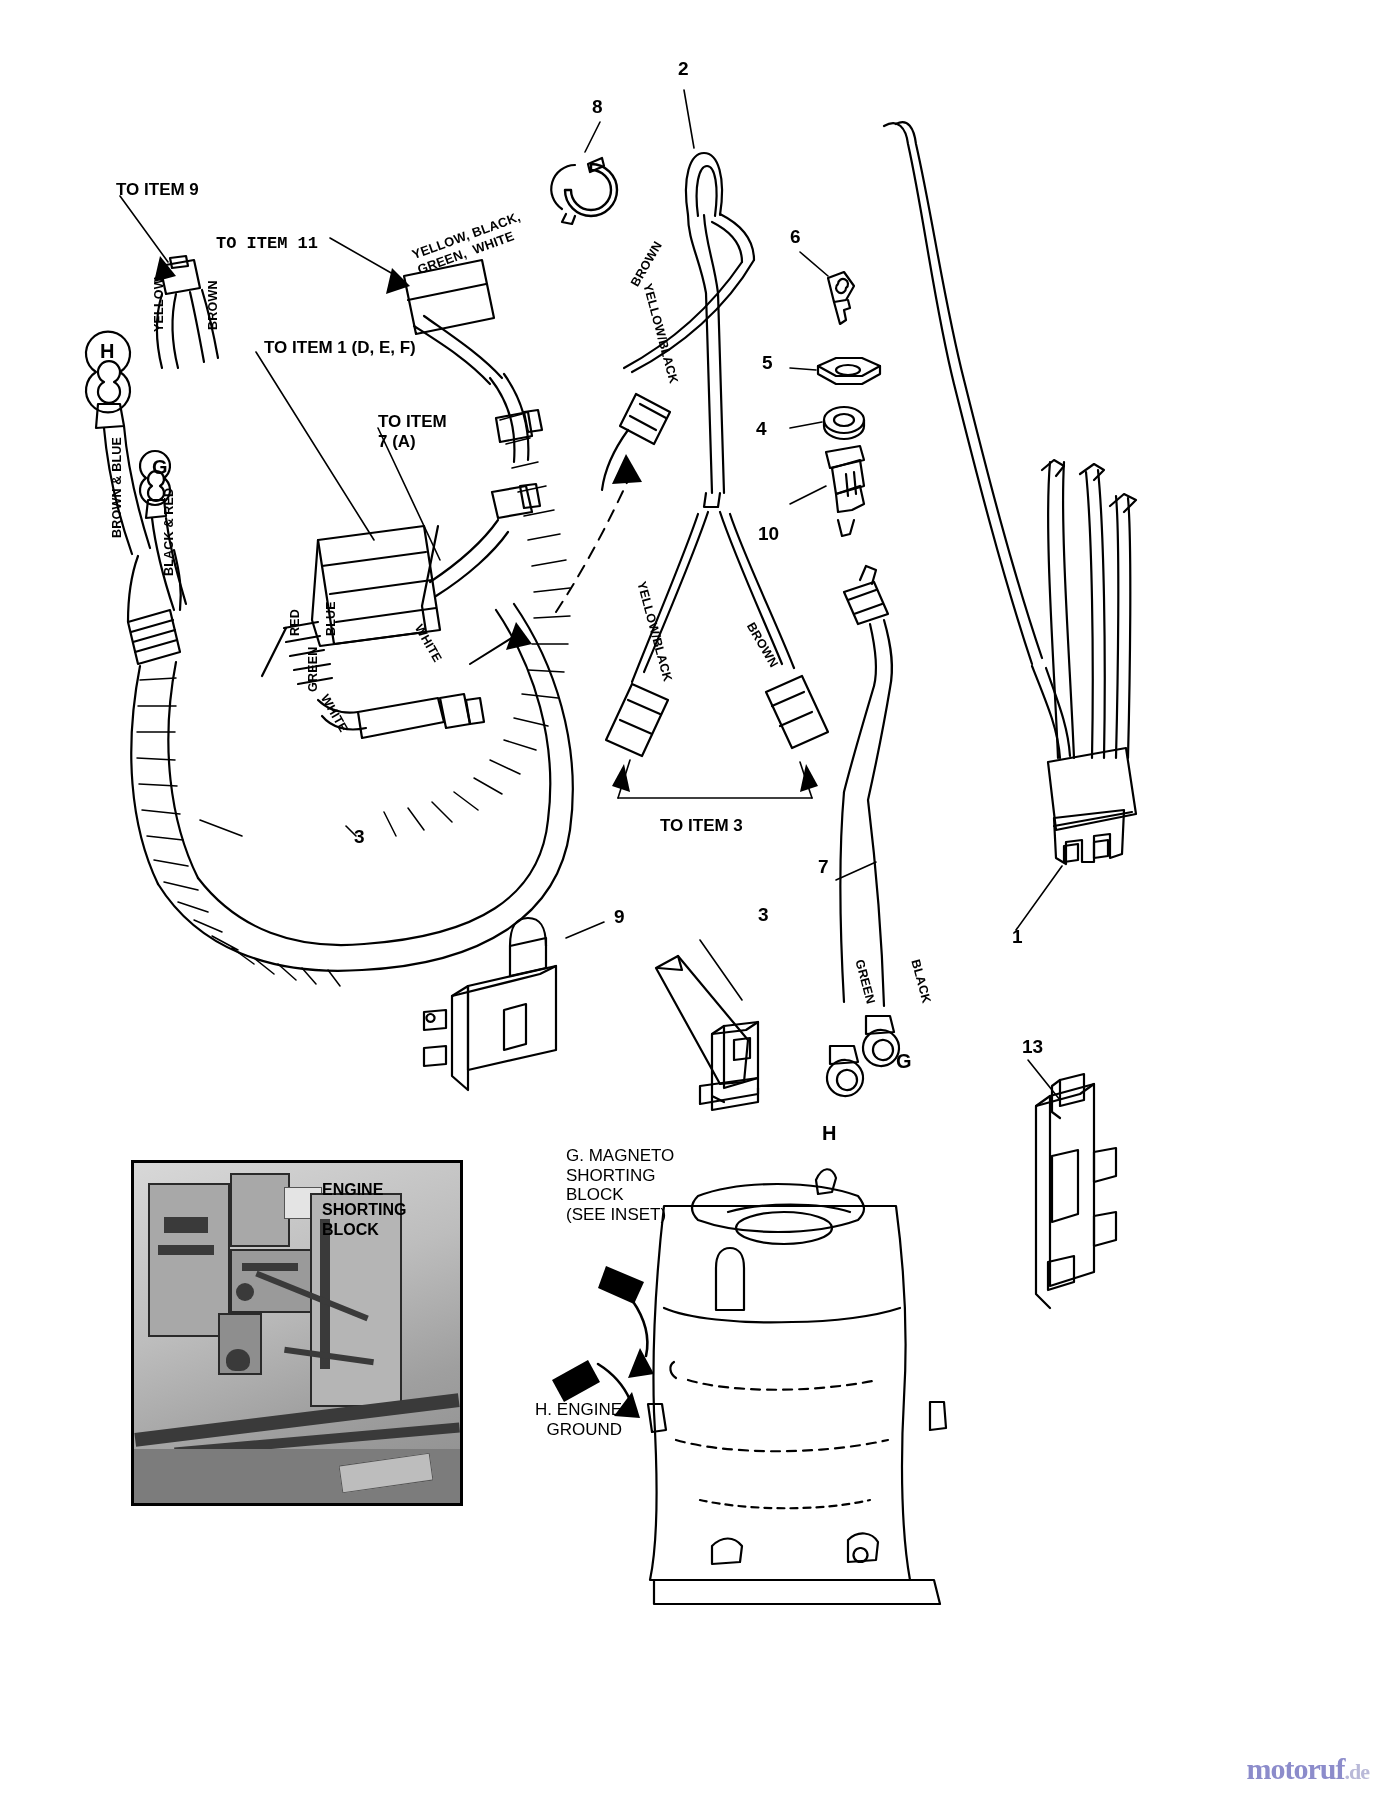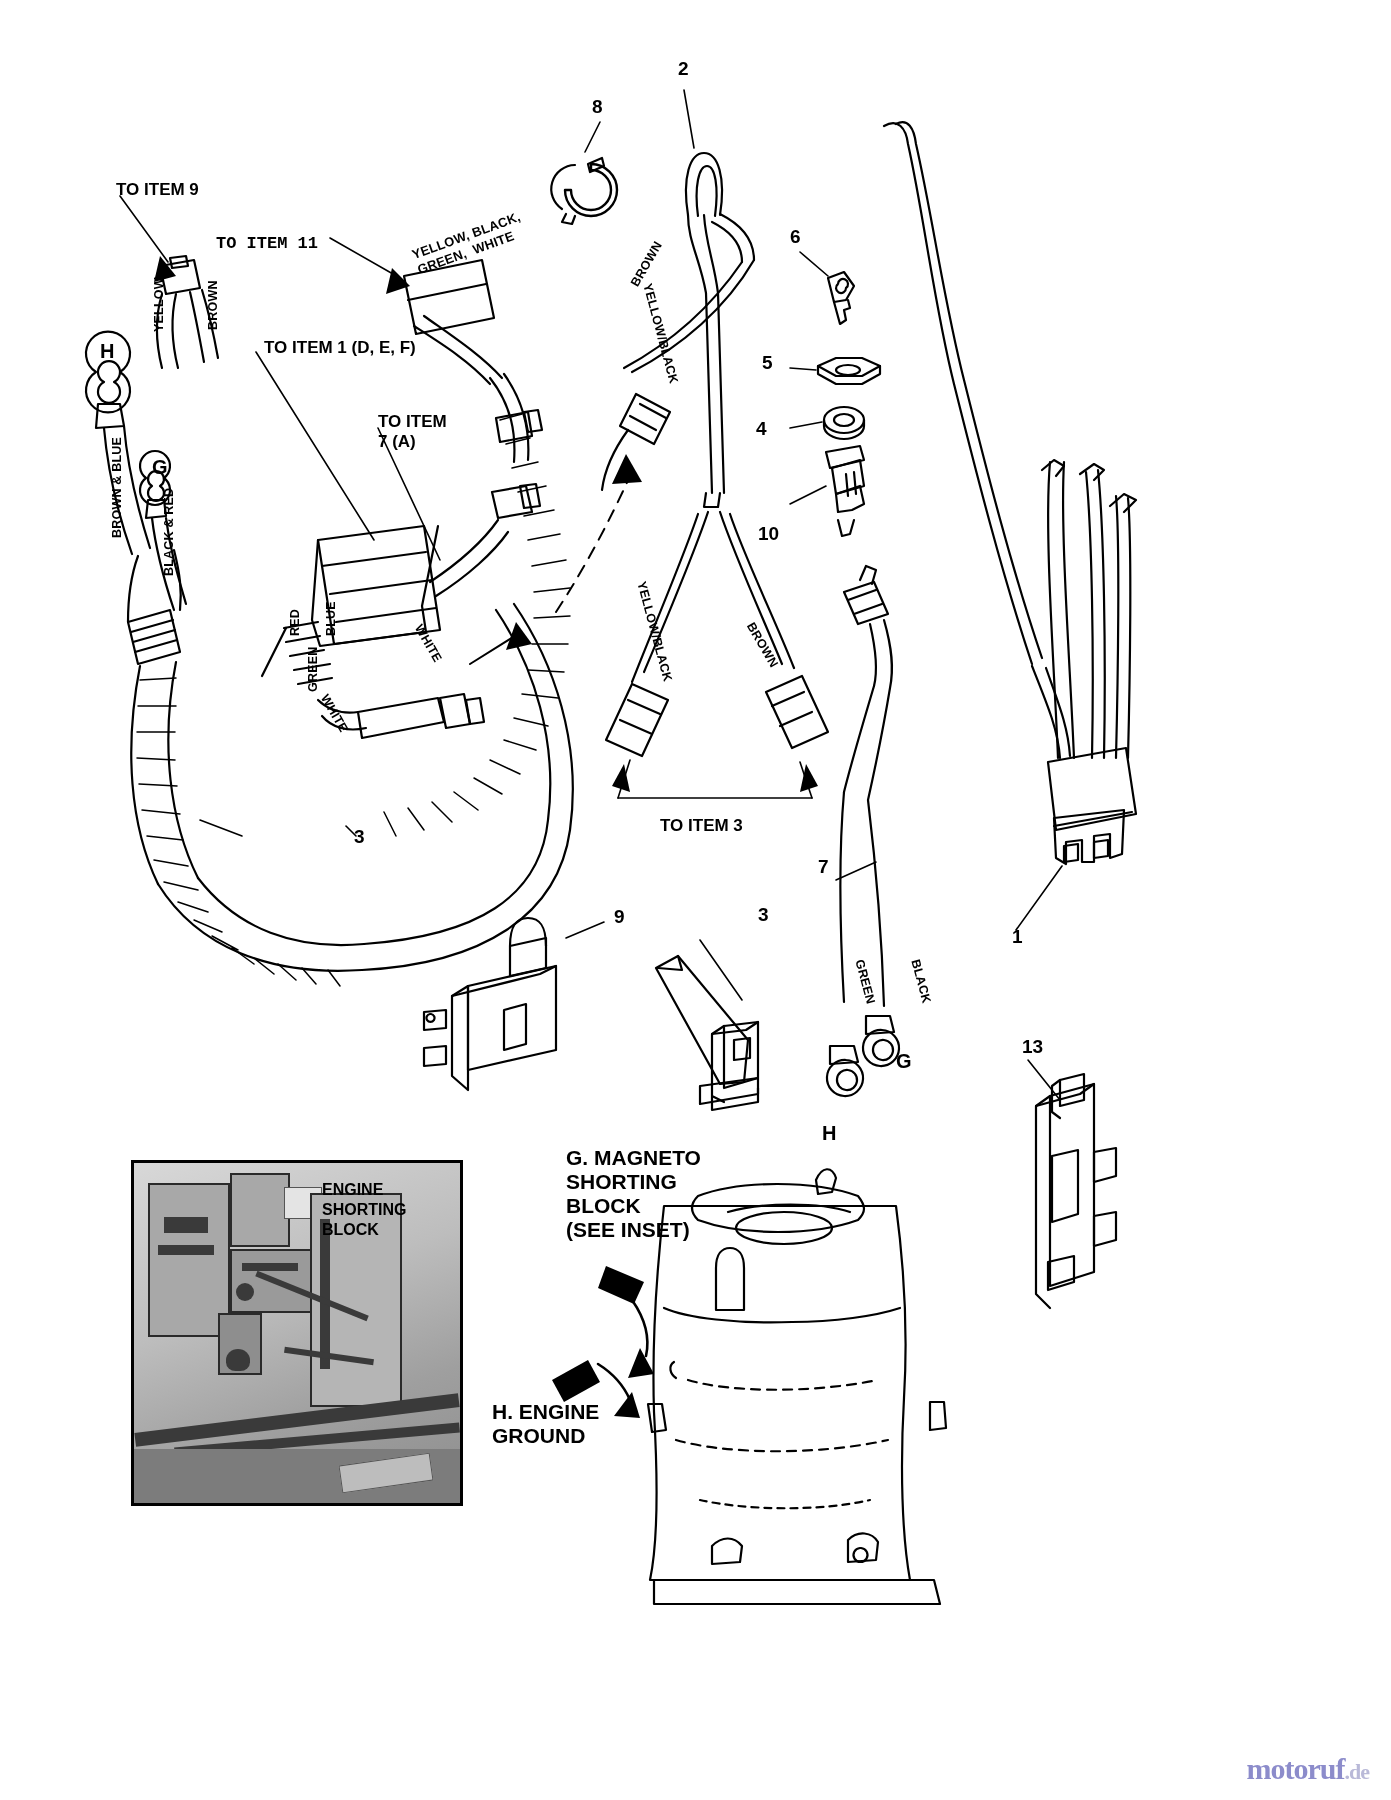--- a/index.html
+++ b/index.html
@@ -40,22 +40,22 @@
   .ref {
     font-size: 17px;
     font-weight: bold;
   }
   .wire {
     font-size: 12.5px;
     font-weight: bold;
     letter-spacing: 0.2px;
   }
   .blk {
-    font-size: 21px;
-    font-weight: bold;
+    font-size: 17px;
+    font-weight: normal;
     text-align: center;
   }
   .pt {
     font-size: 20px;
     font-weight: bold;
   }
   .rot-90 { transform: rotate(-90deg); transform-origin: left top; }
   .rot-n60 { transform: rotate(60deg); transform-origin: left top; }
   .rot-60 { transform: rotate(-60deg); transform-origin: left top; }
   .rot-n75 { transform: rotate(75deg); transform-origin: left top; }
@@ -482,20 +482,20 @@
   <div class="lbl wire rot-n75" style="left:654px; top:282px;">YELLOW/BLACK</div>
   <div class="lbl wire rot-n75" style="left:648px; top:580px;">YELLOW/BLACK</div>
   <div class="lbl wire rot-n60" style="left:756px; top:620px;">BROWN</div>
   <div class="lbl wire rot-n75" style="left:866px; top:958px;">GREEN</div>
   <div class="lbl wire rot-n75" style="left:922px; top:958px;">BLACK</div>
 
   <div class="lbl blk" style="left:566px; top:1146px; width:140px; text-align:left;">G. MAGNETO
 SHORTING
 BLOCK
 (SEE INSET)</div>
-  <div class="lbl blk" style="left:492px; top:1400px; width:130px; text-align:left;">H. ENGINE
+  <div class="lbl blk" style="left:492px; top:1400px; width:130px; text-align:right;">H. ENGINE
 GROUND</div>
 
   <div id="watermark">
     <span>motoruf</span><span class="de">.de</span>
   </div>
 
 </div>
 
 </body></html>

